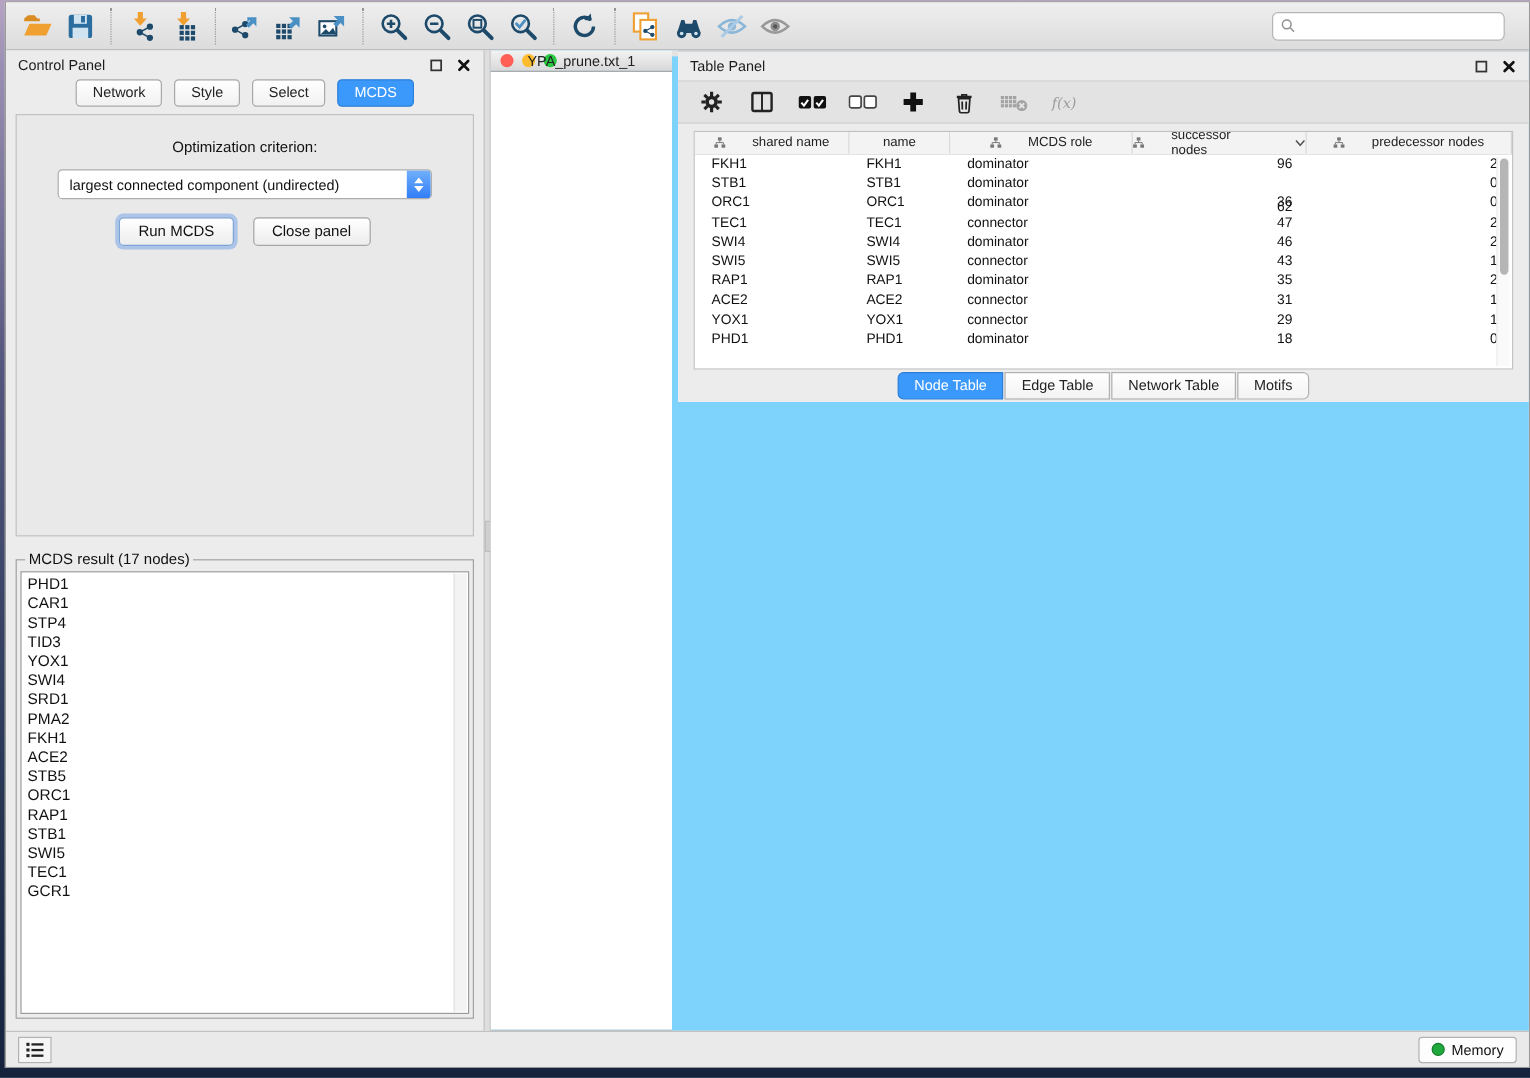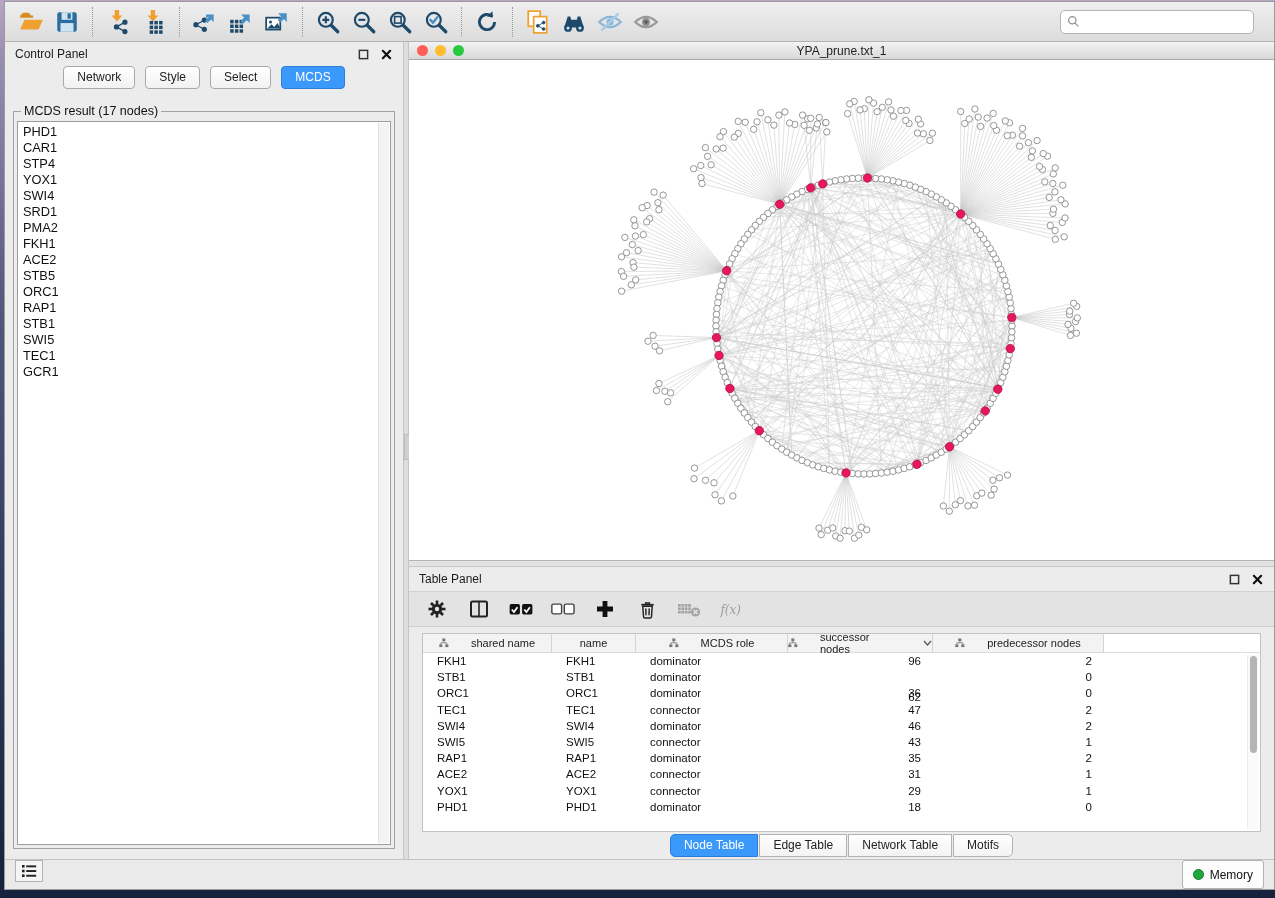--- a/index.html
+++ b/index.html
@@ -50,21 +50,21 @@
   fieldset.mcds-box legend { font-size:12.5px; padding:0 3px; margin-left:4px; color:#111; }
   .mcds-list { flex:1; background:#fff; border:1px solid #9c9c9c; position:relative; overflow:hidden; padding:2px 14px 0 5px; }
   .mcds-item { font-size:12.8px; line-height:16px; color:#111; }
   .mcds-scroll { position:absolute; right:1px; top:1px; bottom:1px; width:11px; background:#f3f3f3; border-left:1px solid #e0e0e0; }
 
   
   .vsplit { width:6px; flex:0 0 6px; background:#dedede; border-left:1px solid #c5c5c5; border-right:1px solid #c5c5c5; position:relative; }
   .vsplit .grip { position:absolute; top:392px; left:0; width:6px; height:26px; background:#cfcfcf; border:1px solid #bdbdbd; }
 
   
-  .rcol { flex:1; display:flex; flex-direction:column; min-width:0; background:#7dd3fc; }
+  .rcol { flex:1; display:flex; min-width:0; background:#7dd3fc; }
   .netwin { flex:1; display:flex; flex-direction:column; min-height:0; border-bottom:1px solid #b5b5b5; }
   .net-title { height:18px; flex:0 0 18px; background:linear-gradient(#f3f3f3,#d8d8d8);
     border-bottom:1px solid #aaa; display:flex; align-items:center; position:relative; }
   .lights { display:flex; gap:7px; margin-left:8px; }
   .light { width:11px; height:11px; border-radius:50%; }
   .net-name { position:absolute; left:0; right:0; text-align:center; font-size:12px; color:#222; }
   .net-canvas { flex:1; background:#fff; position:relative; overflow:hidden; }
   .net-canvas svg { position:absolute; inset:0; }
 
   .hsplit { height:5px; flex:0 0 5px; background:#e3e3e3; }
@@ -89,21 +89,21 @@
   .tscroll .thumb { position:absolute; top:1px; left:2px; width:7px; height:56%; border-radius:4px; background:#b5b5b5; }
   .tp-tabs { height:27px; flex:0 0 27px; display:flex; justify-content:center; align-items:center; gap:1px; }
   .tp-tab { font-size:12px; padding:3px 13px 4px; border:1px solid #b2b2b2; background:linear-gradient(#fff,#f3f3f3);
     color:#222; cursor:default; }
   .tp-tab:first-child { border-radius:5px 0 0 5px; }
   .tp-tab:last-child { border-radius:0 5px 5px 0; }
   .tp-tab.active { background:#3b99fc; border-color:#2c7ed8; color:#fff; }
 
   
   .statusbar { height:30px; flex:0 0 30px; background:#eaeaea; border-top:1px solid #c2c2c2;
-    display:flex; padding:0 10px; }
+    display:flex; align-items:center; padding:0 10px; }
   .status-left-btn { width:28px; height:22px; border:1px solid #b2b2b2; background:#f5f5f5; display:flex;
     align-items:center; justify-content:center; }
   .memory-btn { margin-left:auto; display:flex; align-items:center; gap:6px; border:1px solid #b2b2b2;
     background:#fdfdfd; border-radius:3px; padding:3px 10px; font-size:12px; color:#111; }
   .memdot { width:11px; height:11px; border-radius:50%; background:#1fa83c; border:1px solid #157a2a; }
 </style>
 </head>
 <body>
 
 <div class="app">
@@ -283,27 +283,46 @@
               <path d="M2 2 L10 10 M10 2 L2 10" stroke="#111" stroke-width="2.4" stroke-linecap="round"></path>
             </svg>
         </span>
       </div>
       <div class="cp-tabs" id="cp-tabs">
           <div class="cp-tab">Network</div>
           <div class="cp-tab">Style</div>
           <div class="cp-tab">Select</div>
           <div class="cp-tab active">MCDS</div>
         </div>
+      <div class="cp-inner">
+        <div class="opt-label">Optimization criterion:</div>
+        <div class="sel">
+          <span class="sel-text">largest connected component (undirected)</span>
+          <span class="sel-step">
+            <svg viewBox="0 0 8 5">
+                <path d="M0 5 L4 0 L8 5 Z" fill="#fff"></path>
+              </svg>
+            <svg viewBox="0 0 8 5">
+                <path d="M0 0 L4 5 L8 0 Z" fill="#fff"></path>
+              </svg>
+          </span>
+        </div>
+        <div class="btn-row">
+          <button class="pbtn focused">Run MCDS</button>
+          <button class="pbtn">Close panel</button>
+        </div>
+      </div>
       <fieldset class="mcds-box">
         <legend>MCDS result (17 nodes)</legend>
         <div class="mcds-list" id="mcds-list">
           <div class="mcds-scroll"></div>
         <div class="mcds-item">PHD1</div>
             <div class="mcds-item">CAR1</div>
             <div class="mcds-item">STP4</div>
+            <div class="mcds-item">TID3</div>
             <div class="mcds-item">YOX1</div>
             <div class="mcds-item">SWI4</div>
             <div class="mcds-item">SRD1</div>
             <div class="mcds-item">PMA2</div>
             <div class="mcds-item">FKH1</div>
             <div class="mcds-item">ACE2</div>
             <div class="mcds-item">STB5</div>
             <div class="mcds-item">ORC1</div>
             <div class="mcds-item">RAP1</div>
             <div class="mcds-item">STB1</div>

